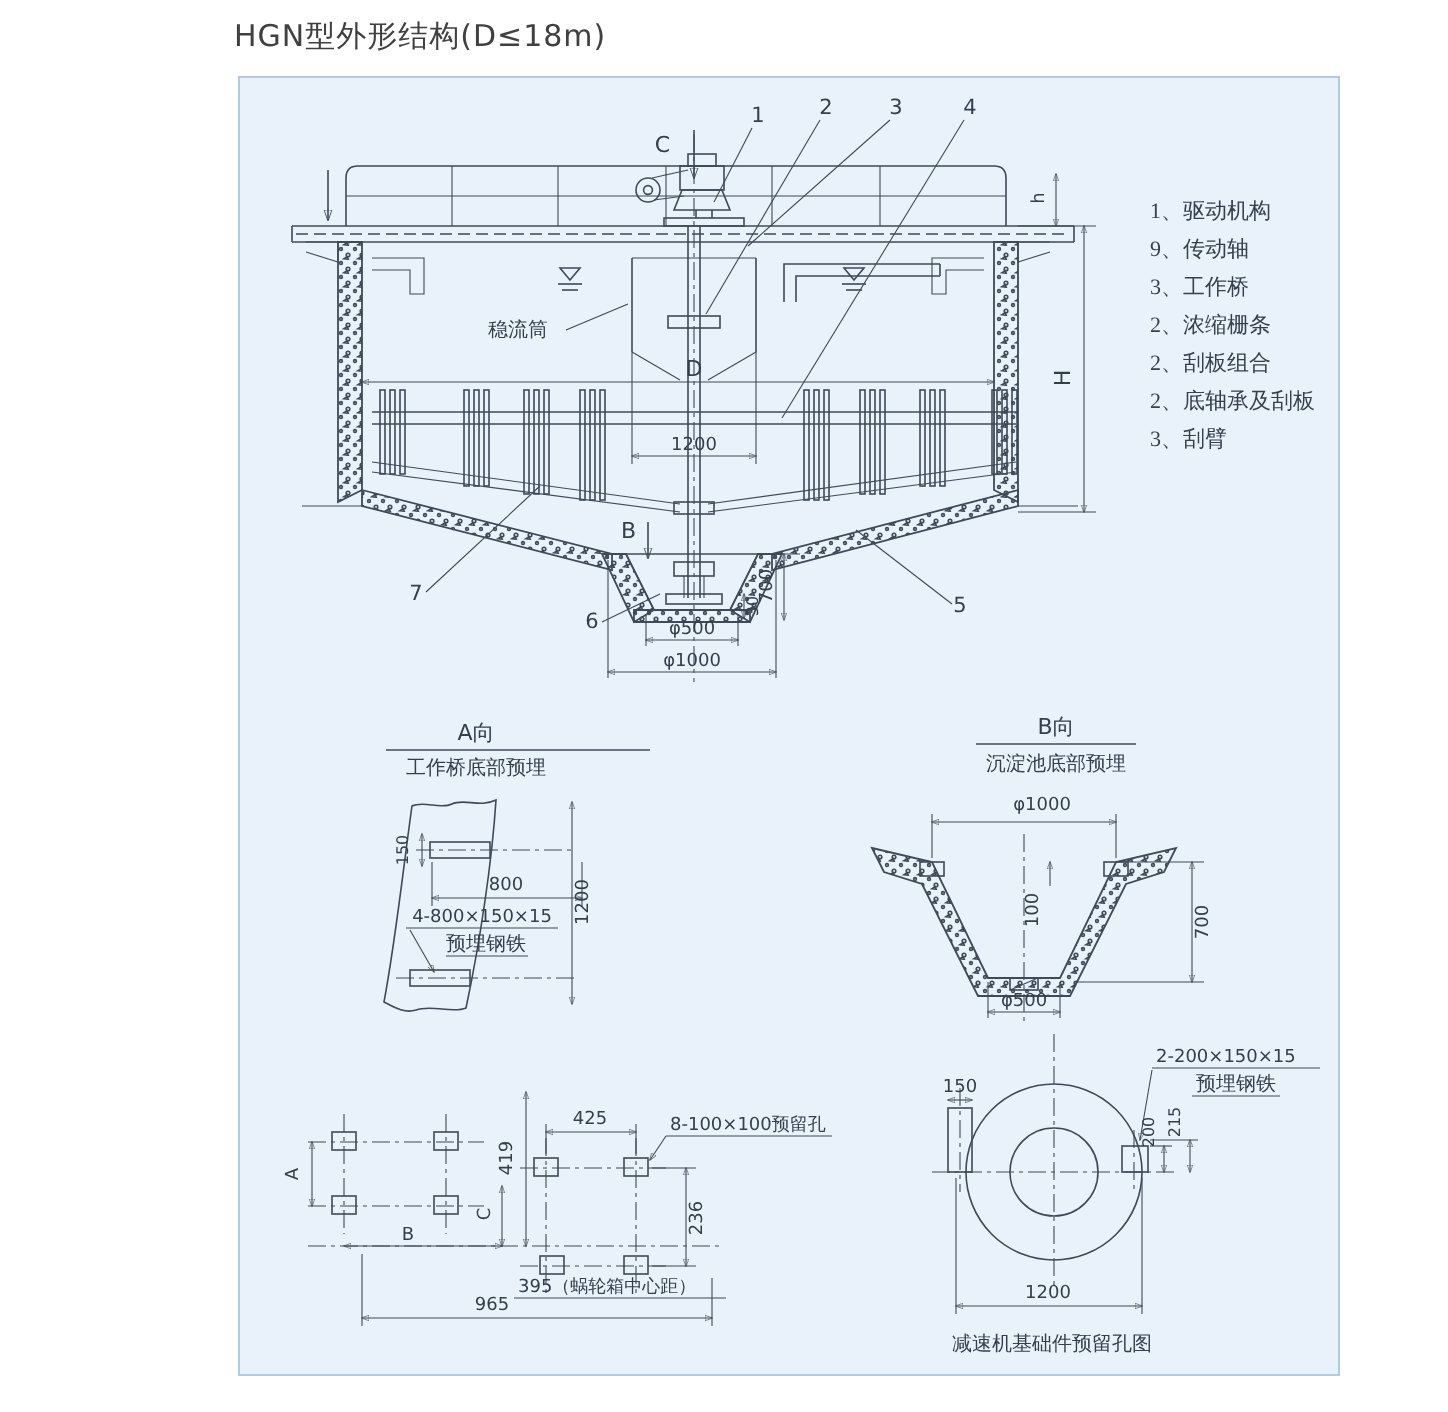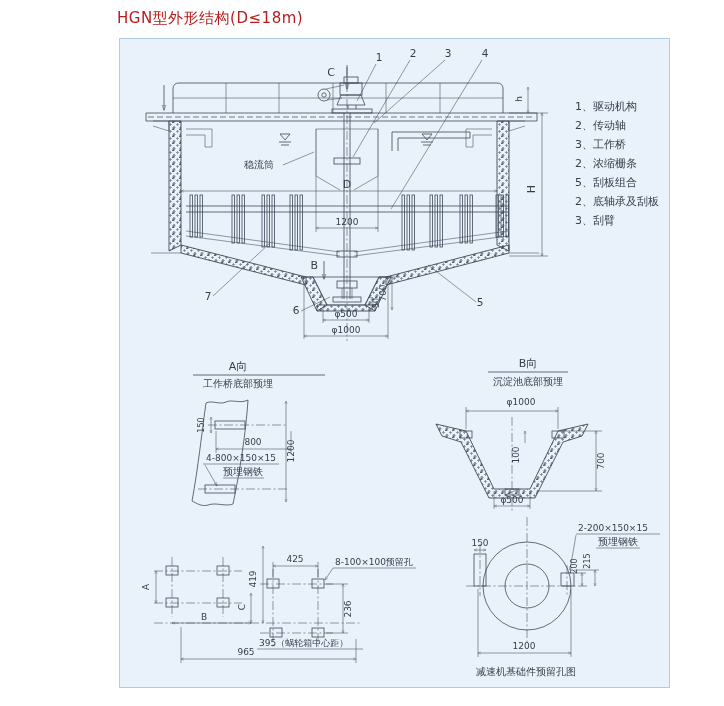--- a/index.html
+++ b/index.html
@@ -2,29 +2,29 @@
 <html><head>
 <meta charset="utf-8">
 <style>
   html,body{margin:0;padding:0;}
   body{
     width:724px;height:706px;background:#ffffff;position:relative;
     font-family:"DejaVu Sans","Liberation Sans",sans-serif;
   }
   .page-title{
     position:absolute;left:117px;top:9px;margin:0;
-    font-size:15px;font-weight:500;color:#b91c1c;letter-spacing:.5px;
+    font-size:15px;font-weight:500;color:#404040;letter-spacing:.5px;
   }
   .panel{
     position:absolute;left:119px;top:38px;width:551px;height:650px;
     background:#e9f1fb;border:1px solid #aecce6;box-sizing:border-box;
   }
   .legend{
     position:absolute;left:455px;top:58px;margin:0;padding:0;list-style:none;
-    font-size:11px;color:#36414d;line-height:19px;white-space:nowrap;
+    font-size:11px;color:#36414d;line-height:19px;white-space:nowrap;font-family:Liberation Serif, serif;
   }
   svg{position:absolute;left:0;top:0;}
   svg line,svg path,svg rect,svg circle,svg polyline,svg polygon{
     stroke:#3e4a57;stroke-width:.8;fill:none;
   }
   svg text{stroke:none;fill:#333f4b;}
   .dim{font-size:9px;}
   .dimS{font-size:8px;}
   .callout{font-size:10.5px;}
   .cjk{font-size:10px;}
@@ -386,21 +386,21 @@
       <line class="thin" x1="451" y1="550" x2="451" y2="618"></line>
       <line x1="358" y1="614" x2="451" y2="614" marker-start="url(#ar)" marker-end="url(#ar)" class="thin"></line>
       <text class="dim" x="404" y="610" text-anchor="middle">1200</text>
 
       <text class="cjk" x="356" y="636" text-anchor="start">减速机基础件预留孔图</text>
     </g>
   </svg>
 
   <ul class="legend">
     <li>1、驱动机构</li>
-    <li>2、传动轴</li>
+    <li>9、传动轴</li>
     <li>3、工作桥</li>
     <li>2、浓缩栅条</li>
-    <li>5、刮板组合</li>
+    <li>2、刮板组合</li>
     <li>2、底轴承及刮板</li>
     <li>3、刮臂</li>
   </ul>
 
 </div>
 
 </body></html>

